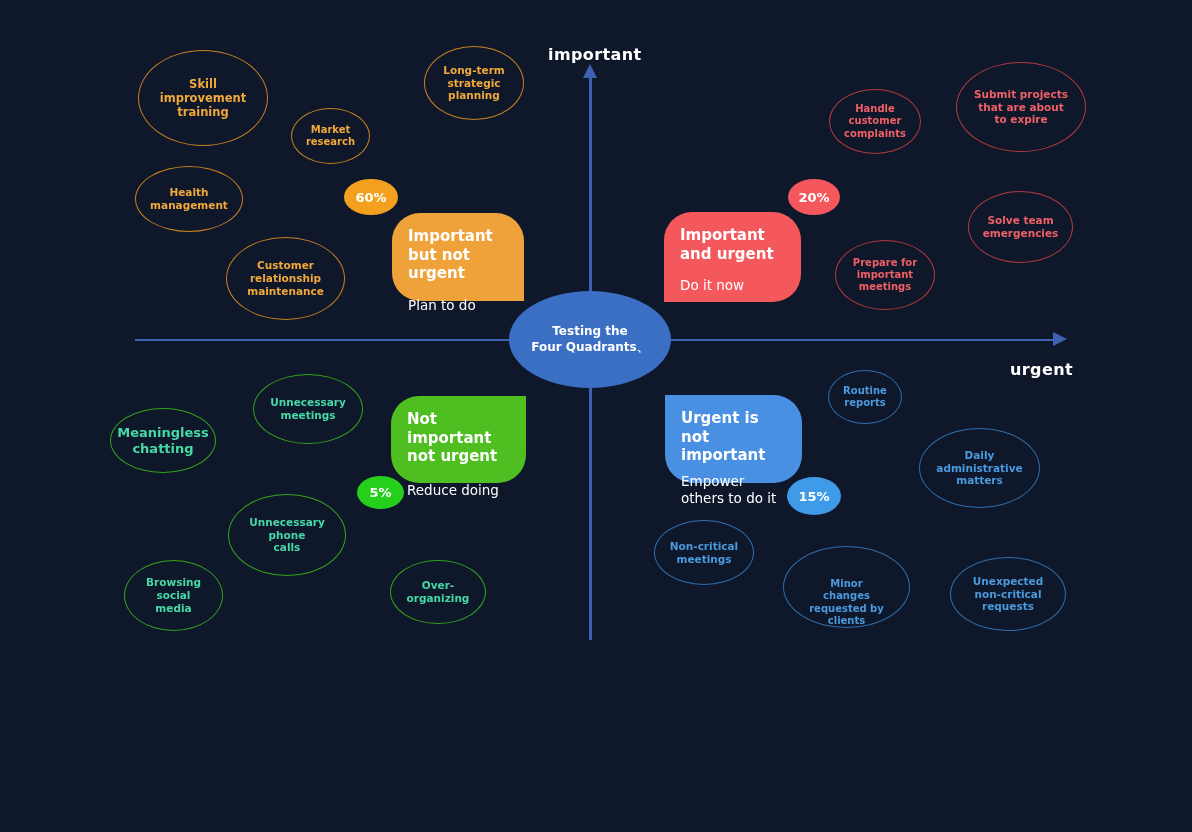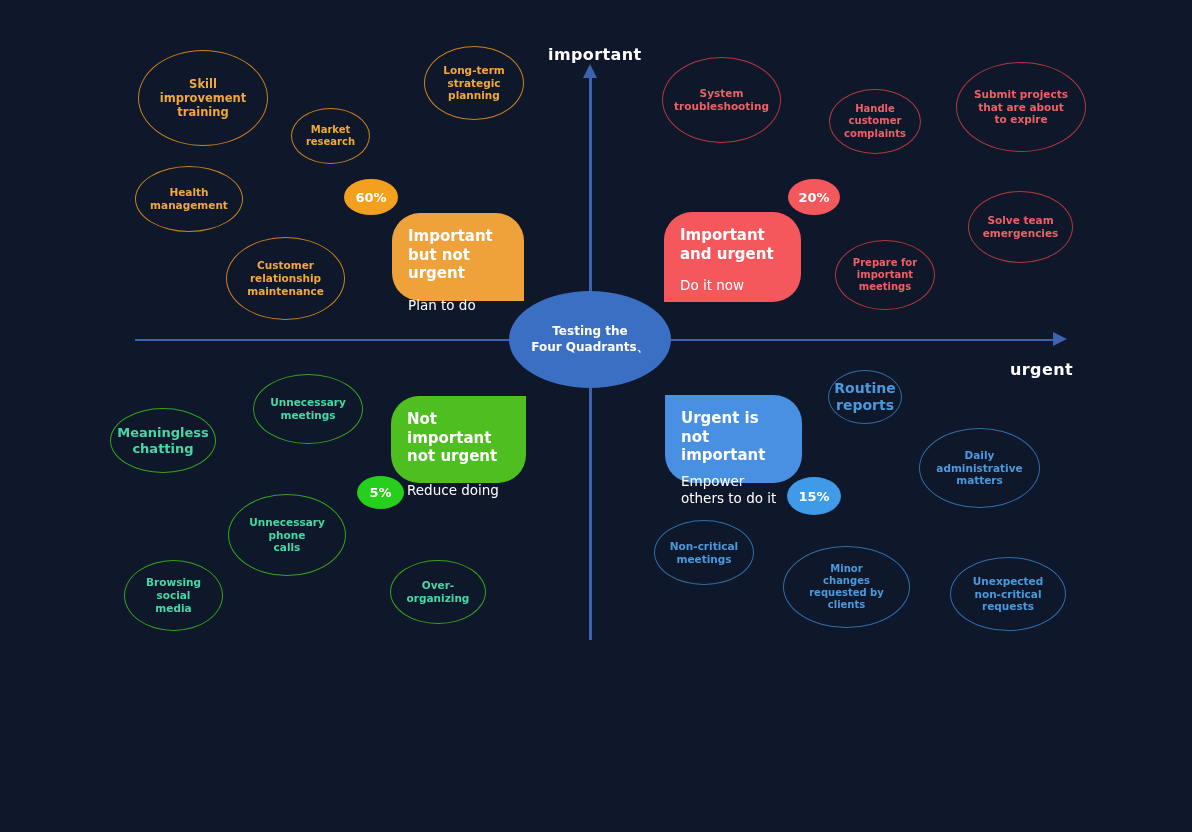--- a/index.html
+++ b/index.html
@@ -198,26 +198,20 @@
   </div>
 
   <div class="bubble b-orange" style="left:226px;top:237px;width:119px;height:83px;font-size:10.5px;">
     <span>
       <i style="font-style:normal;display:block">Customer</i>
       <i style="font-style:normal;display:block">relationship</i>
       <i style="font-style:normal;display:block">maintenance</i>
     </span>
   </div>
 
-  <div class="bubble b-red" style="left:662px;top:57px;width:119px;height:86px;font-size:10.5px;">
-    <span>
-      <i style="font-style:normal;display:block">System</i>
-      <i style="font-style:normal;display:block">troubleshooting</i>
-    </span>
-  </div>
 
   <div class="bubble b-red" style="left:829px;top:89px;width:92px;height:65px;font-size:10px;">
     <span>
       <i style="font-style:normal;display:block">Handle</i>
       <i style="font-style:normal;display:block">customer</i>
       <i style="font-style:normal;display:block">complaints</i>
     </span>
   </div>
 
   <div class="bubble b-red" style="left:956px;top:62px;width:130px;height:90px;font-size:10.5px;">
@@ -273,21 +267,21 @@
   </div>
 
   <div class="bubble b-green tealish" style="left:124px;top:560px;width:99px;height:71px;font-size:10.5px;">
     <span>
       <i style="font-style:normal;display:block">Browsing</i>
       <i style="font-style:normal;display:block">social</i>
       <i style="font-style:normal;display:block">media</i>
     </span>
   </div>
 
-  <div class="bubble b-blue" style="left:828px;top:370px;width:74px;height:54px;font-size:14px;">
+  <div class="bubble b-blue" style="left:828px;top:370px;width:74px;height:54px;font-size:10px;">
     <span>
       <i style="font-style:normal;display:block">Routine</i>
       <i style="font-style:normal;display:block">reports</i>
     </span>
   </div>
 
   <div class="bubble b-blue" style="left:919px;top:428px;width:121px;height:80px;font-size:10.5px;">
     <span>
       <i style="font-style:normal;display:block">Daily</i>
       <i style="font-style:normal;display:block">administrative</i>
@@ -295,21 +289,21 @@
     </span>
   </div>
 
   <div class="bubble b-blue" style="left:654px;top:520px;width:100px;height:65px;font-size:10.5px;">
     <span>
       <i style="font-style:normal;display:block">Non-critical</i>
       <i style="font-style:normal;display:block">meetings</i>
     </span>
   </div>
 
-  <div class="bubble b-blue" style="left:783px;top:546px;width:127px;height:82px;font-size:10px;">
+  <div class="bubble b-blue" style="left:783px;top:546px;width:127px;height:82px;font-size:10px;align-items:flex-end;">
     <span>
       <i style="font-style:normal;display:block">Minor</i>
       <i style="font-style:normal;display:block">changes</i>
       <i style="font-style:normal;display:block">requested by</i>
       <i style="font-style:normal;display:block">clients</i>
     </span>
   </div>
 
   <div class="bubble b-blue" style="left:950px;top:557px;width:116px;height:74px;font-size:10.5px;">
     <span>

